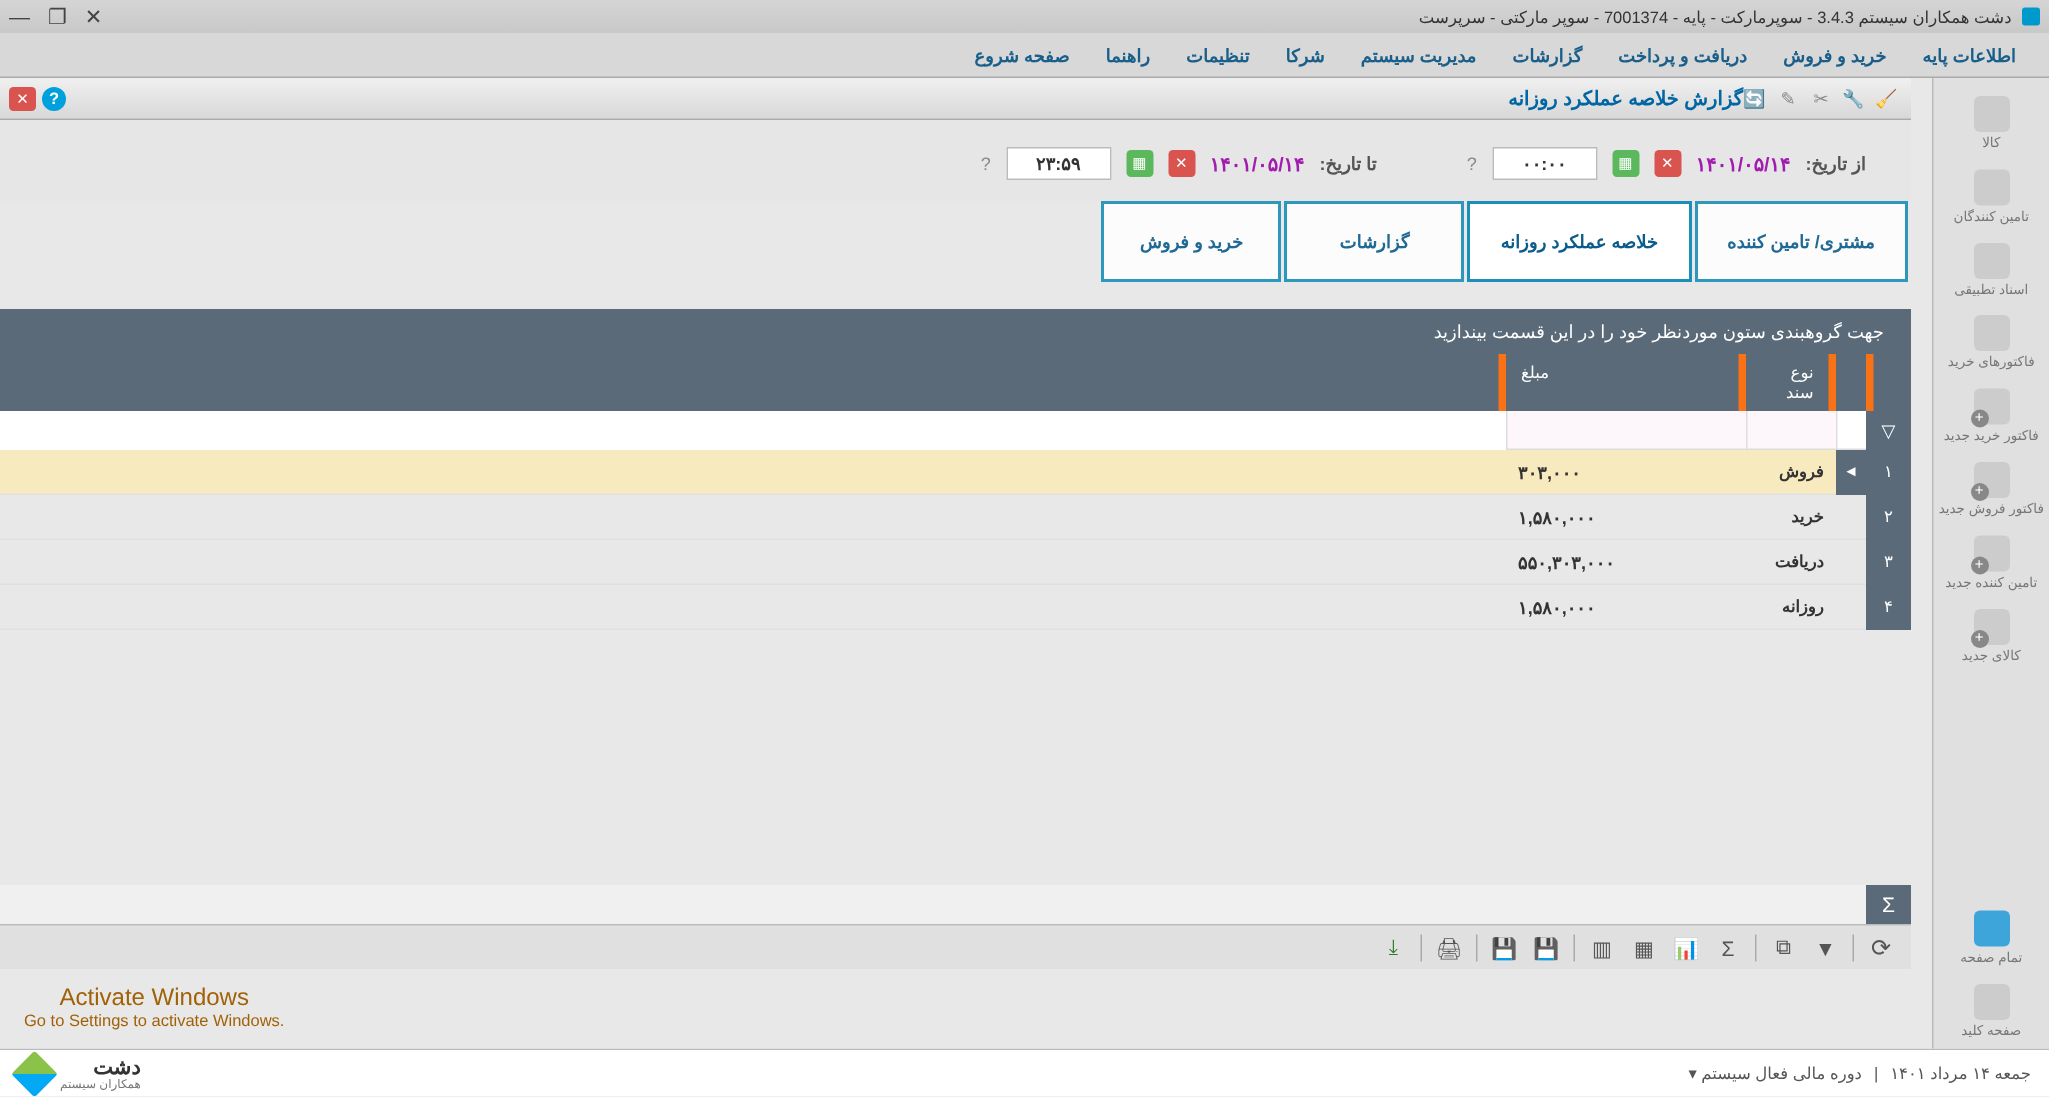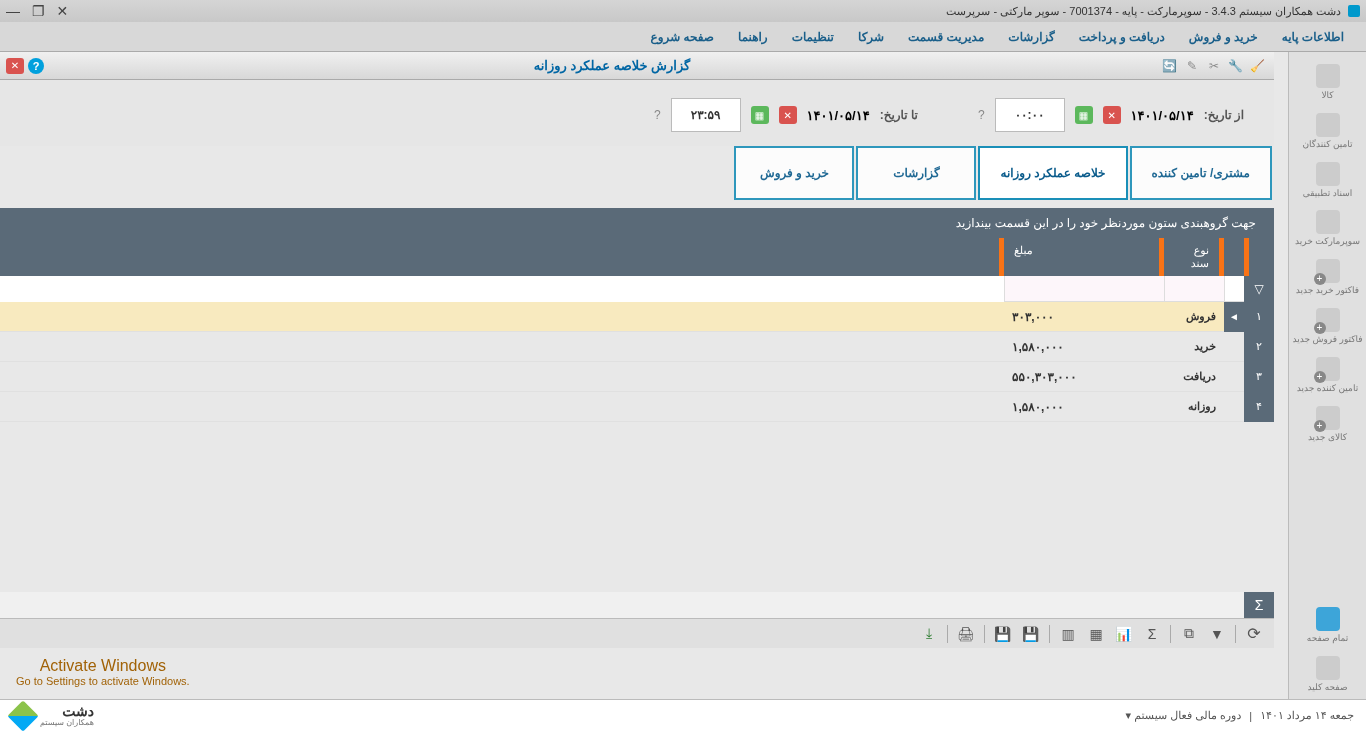--- a/index.html
+++ b/index.html
@@ -28,46 +28,46 @@
 .sidebar-item.highlight .sidebar-icon { background: #3da5d9; }
 
 
 .scroll-col { width: 14px; background: #e8e8e8; }
 
 
 .content { flex: 1; display: flex; flex-direction: column; background: #e8e8e8; }
 
 
 .tab-header { height: 28px; background: linear-gradient(#f0f0f0, #d8d8d8); display: flex; align-items: center; direction: rtl; border-bottom: 1px solid #aaa; }
-.tab-header .tab-title { flex: 1; text-align: center; color: #0066a4; font-size: 13px; font-weight: bold; margin-left: 18px; }
+.tab-header .tab-title { flex: 1; color: #0066a4; font-size: 13px; font-weight: bold; margin-left: 18px; }
 .tab-header-icons-r { display: flex; gap: 6px; padding-right: 8px; }
 .tab-header-icons-l { display: flex; gap: 4px; padding-left: 6px; }
 .tool-ico { width: 16px; height: 16px; display: inline-flex; align-items: center; justify-content: center; cursor: pointer; font-size: 12px; color: #888; }
 .tool-ico.blue { color: #0088cc; }
 .close-btn { width: 18px; height: 16px; background: #d9534f; color: #fff; border-radius: 3px; display: flex; align-items: center; justify-content: center; font-size: 10px; cursor: pointer; }
 .help-btn { width: 16px; height: 16px; background: #00a0dd; color: #fff; border-radius: 50%; display: flex; align-items: center; justify-content: center; font-size: 11px; font-weight: bold; cursor: pointer; }
 
 
 .date-filter { padding: 18px 30px 14px 30px; display: flex; direction: rtl; align-items: center; gap: 60px; background: #e6e6e6; }
 .date-group { display: flex; align-items: center; gap: 10px; }
 .date-label { color: #555; font-size: 12px; font-weight: bold; }
-.date-display { color: #000000; font-size: 13px; font-weight: bold; direction: ltr; }
+.date-display { color: #a21caf; font-size: 13px; font-weight: bold; direction: ltr; }
 .date-btn { width: 18px; height: 18px; border-radius: 3px; display: flex; align-items: center; justify-content: center; cursor: pointer; font-size: 10px; color: #fff; }
 .date-btn.red { background: #d9534f; }
 .date-btn.cal { background: #5cb85c; }
-.time-input { width: 70px; height: 34px; border: 1px solid #bbb; background: #fff; text-align: center; font-family: inherit; font-size: 12px; font-weight: bold; color: #333; direction: ltr; }
+.time-input { width: 70px; height: 22px; border: 1px solid #bbb; background: #fff; text-align: center; font-family: inherit; font-size: 12px; font-weight: bold; color: #333; direction: ltr; }
 .q-mark { color: #888; font-size: 12px; cursor: pointer; }
 
 
 .tabs-row { display: flex; direction: rtl; padding: 0 2px; gap: 2px; }
 .tab-btn { flex: 0 0 auto; min-width: 120px; padding: 18px 20px; background: #fff; border: 2px solid #1a8fb8; color: #0b5c8c; font-size: 12px; font-weight: bold; cursor: pointer; text-align: center; }
 .tab-btn.inactive { opacity: 0.9; }
 
 
-.grouping-bar { background: #5a6a78; color: #fff; padding: 8px 18px; font-size: 12px; margin-top: 8px; }
+.grouping-bar { background: #5a6a78; color: #fff; padding: 8px 18px; font-size: 12px; margin-top: 18px; }
 
 
 .data-table { direction: rtl; }
 .table-header-row { display: flex; background: #5a6a78; direction: rtl; }
 .th-cell { color: #fff; padding: 6px 10px; font-size: 11px; border-left: 5px solid #f97316; }
 .th-num { width: 30px; text-align: center; }
 .th-type { width: 60px; }
 .th-amount { width: 160px; text-align: left; }
 .filter-row { display: flex; background: #fff; height: 26px; direction: rtl; align-items: center; }
 .filter-icon-cell { width: 30px; background: #5a6a78; height: 26px; display: flex; align-items: center; justify-content: center; color: #fff; }
@@ -121,21 +121,21 @@
     <span>❐</span>
     <span>✕</span>
   </div>
 </div>
 
 <div class="main-menu">
   <div class="menu-item">اطلاعات پایه</div>
   <div class="menu-item">خرید و فروش</div>
   <div class="menu-item">دریافت و پرداخت</div>
   <div class="menu-item">گزارشات</div>
-  <div class="menu-item">مدیریت قسمت</div>
+  <div class="menu-item">مدیریت سیستم</div>
   <div class="menu-item">شرکا</div>
   <div class="menu-item">تنظیمات</div>
   <div class="menu-item">راهنما</div>
   <div class="menu-item">صفحه شروع</div>
 </div>
 
 <div class="layout-row">
 
   <div class="right-sidebar">
     <div class="sidebar-item">
@@ -145,21 +145,21 @@
     <div class="sidebar-item">
       <div class="sidebar-icon"></div>
       <span>تامین کنندگان</span>
     </div>
     <div class="sidebar-item">
       <div class="sidebar-icon"></div>
       <span>اسناد تطبیقی</span>
     </div>
     <div class="sidebar-item">
       <div class="sidebar-icon"></div>
-      <span>سوپرمارکت خرید</span>
+      <span>فاکتورهای خرید</span>
     </div>
     <div class="sidebar-item">
       <div class="sidebar-icon plus"></div>
       <span>فاکتور خرید جدید</span>
     </div>
     <div class="sidebar-item">
       <div class="sidebar-icon plus"></div>
       <span>فاکتور فروش جدید</span>
     </div>
     <div class="sidebar-item">

